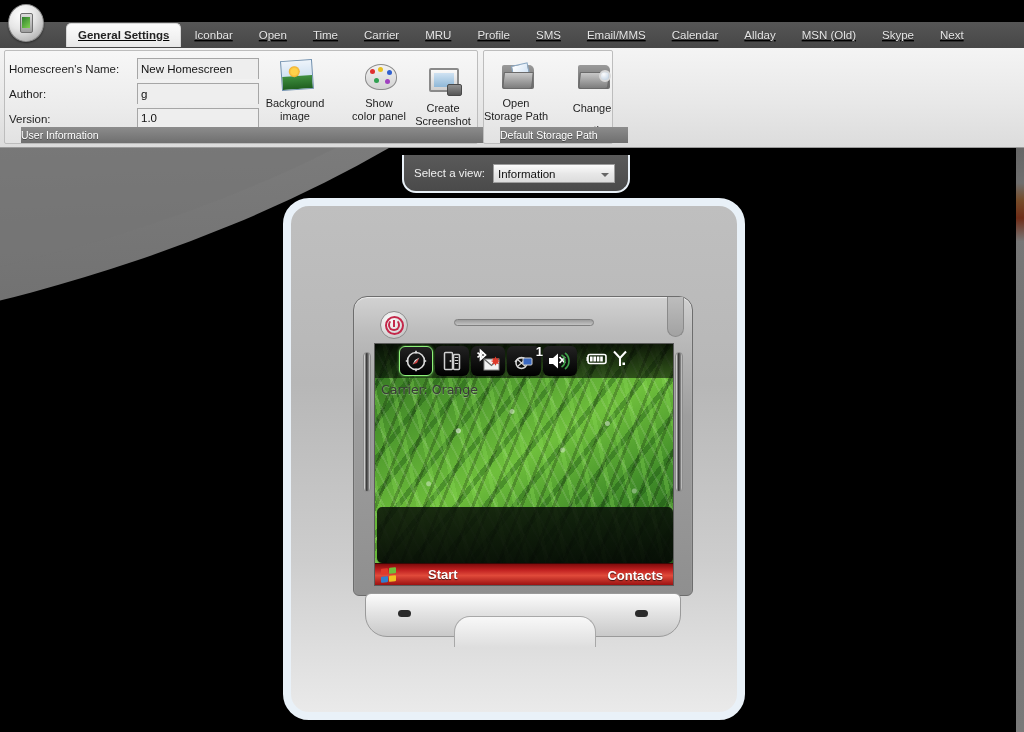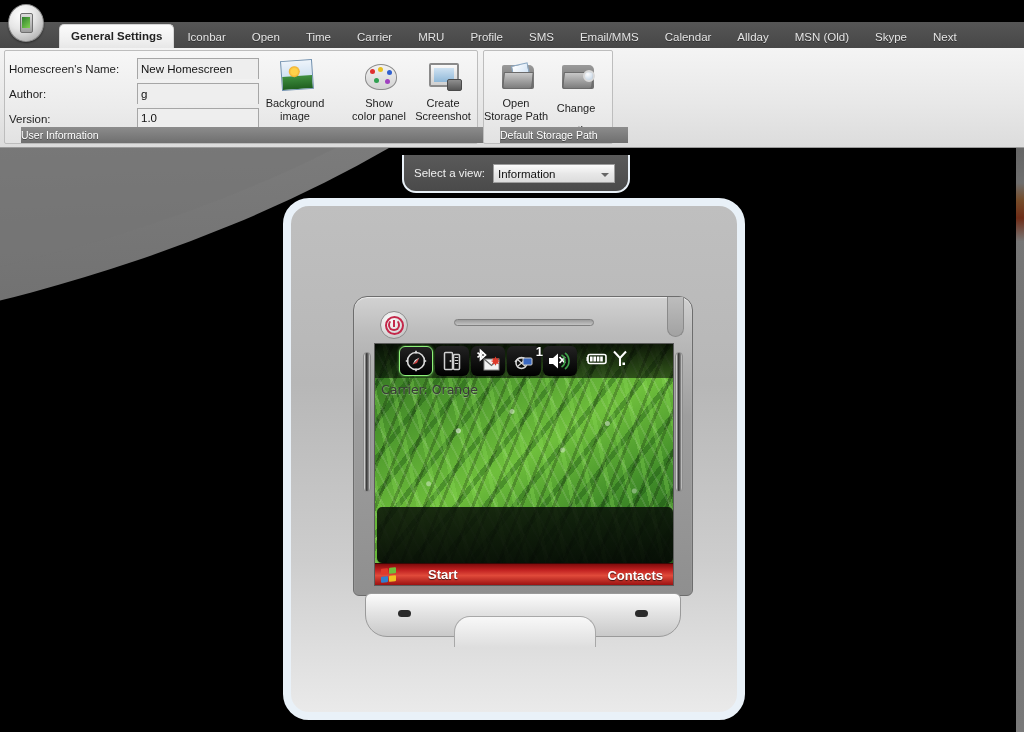--- a/index.html
+++ b/index.html
@@ -75,24 +75,25 @@
   
   .tabstrip {
     position: absolute;
     left: 0; top: 22px;
     width: 1024px; height: 26px;
     background: linear-gradient(to bottom, #565656 0%, #4e4e4e 50%, #474747 100%);
     z-index: 28;
   }
   .tabs {
     position: absolute;
-    left: 59px; top: 0;
+    left: 66px; top: 0;
     height: 26px;
     display: flex;
-    align-items: flex-end;
+    align-items: center;
+    text-decoration: underline;
   }
   .tab {
     font-size: 11.5px;
     color: #e4e4e4;
     padding: 0 13px;
     height: 21px;
     line-height: 21px;
     cursor: pointer;
     white-space: nowrap;
     text-shadow: 0 1px 0 rgba(0,0,0,.4);
@@ -311,23 +312,23 @@
     transform: rotate(-12deg);
   }
   .ico-folder .lens {
     position:absolute; right:-1px; top:5px;
     width:12px; height:12px; border-radius:50%;
     background: radial-gradient(circle at 35% 30%, rgba(255,255,255,.95), rgba(190,215,240,.75));
     border:2px solid #d9d9d9;
   }
   #btn-background { left: 256px; }
   #btn-showcolor { left: 330px; margin-left: 10px; }
-  #btn-screenshot { left: 404px; }
+  #btn-screenshot { left: 404px; justify-content: flex-end; }
   #btn-openpath   { left: 4px; }
-  #btn-changepath { left: 64px; gap: 9px; }
+  #btn-changepath { left: 80px; gap: 9px; }
   #group-storage .rbtn { width: 62px; }
   #group-storage .rbtn-label { width: 74px; margin-left: -6px; }
 
   
   .canvas {
     position: absolute;
     left: 0; top: 148px;
     width: 1024px; height: 584px;
     background: #000;
     overflow: hidden;

